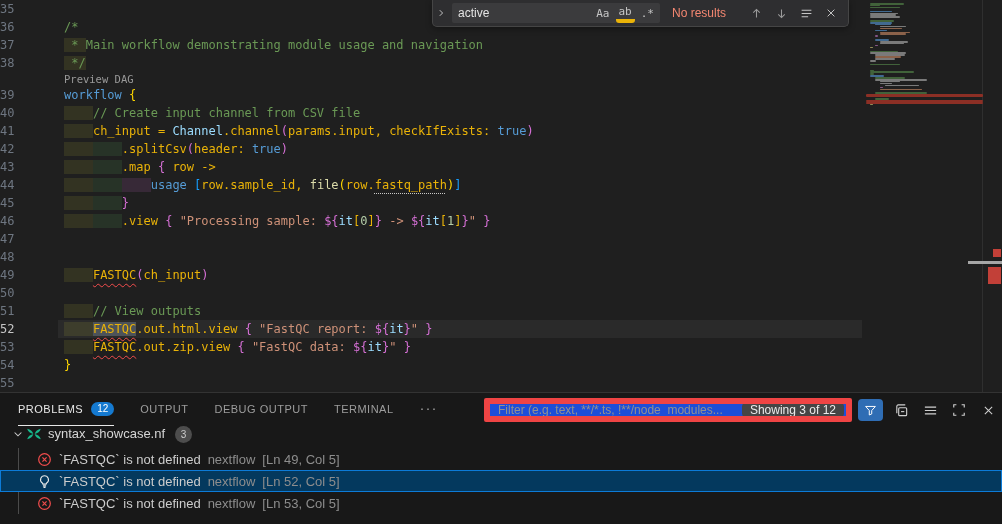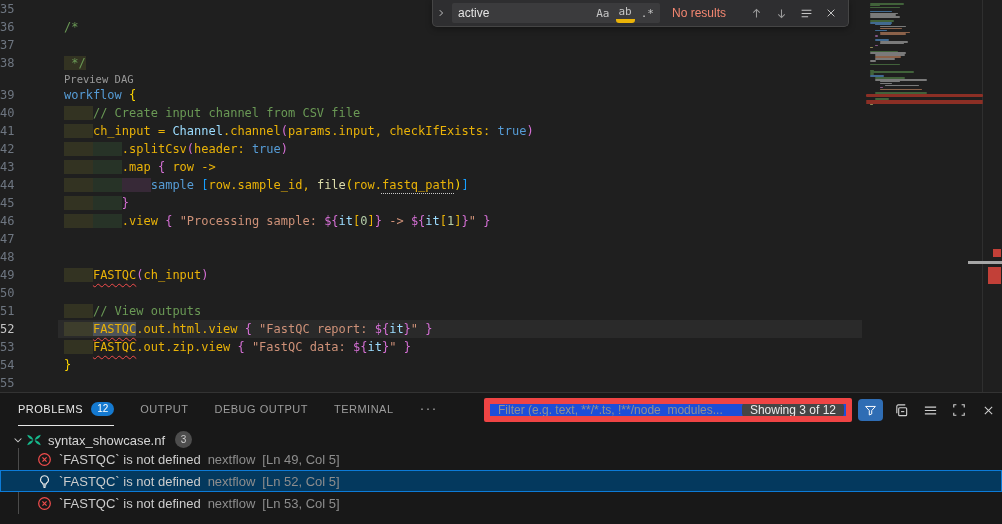--- a/index.html
+++ b/index.html
@@ -50,21 +50,21 @@
   .badge{background:#157ad1;color:#fff;font-size:10px;line-height:14px;border-radius:10px;padding:0 6px;letter-spacing:0}
   .dots{color:#9d9d9d;font-size:15px;cursor:pointer;letter-spacing:1px;padding-bottom:4px}
   #panel-controls{position:absolute;left:484px;top:5px;display:flex;align-items:center}
   #filterbox{width:368px;height:24px;background:#1d4ed8;border:6px solid #ef4444;border-radius:2px;display:flex;align-items:center;overflow:hidden}
   #filterbox input{flex:1;min-width:0;background:transparent;border:none;outline:none;color:#bbb;font-size:12px;padding:0 8px}
   #filterbox input::placeholder{color:#919191}
   .chip{flex:none;background:#454545;color:#ececec;font-size:12px;padding:2px 8px;border-radius:6px;margin:2px;white-space:nowrap}
   .funnel{width:25px;height:22px;background:#2f6db4;border-radius:4px;margin-left:6px;display:flex;align-items:center;justify-content:center;cursor:pointer;flex:none}
   .pic{width:22px;height:22px;margin-left:7px;display:flex;align-items:center;justify-content:center;cursor:pointer;flex:none}
   #tree{position:absolute;left:0;top:33px;width:1002px}
-  #filerow{height:22px;display:flex;align-items:flex-end;padding-left:10px;color:#d5d5d5;font-size:13px;cursor:pointer}
+  #filerow{height:22px;display:flex;align-items:flex-start;padding-left:10px;color:#d5d5d5;font-size:13px;cursor:pointer}
   #filerow .fname{margin-left:6px}
   .count{background:#4d4d4d;color:#ccc;border-radius:50%;min-width:17px;height:17px;display:flex;align-items:center;justify-content:center;font-size:10px;margin-left:10px}
   .prow{height:22px;display:flex;align-items:center;padding-left:36px;font-size:13px;color:#cccccc;cursor:pointer;position:relative}
   .prow .msg{margin-left:7px}
   .prow .src,.prow .loc{color:#8d8d8d;margin-left:7px}
   .prow.selected{background:#04395e;outline:1px solid #0c7bd8;outline-offset:-1px}
   #guide{position:absolute;left:18px;top:22px;width:1px;height:66px;background:#4b4b4b}
   .chev{display:flex;align-items:center;justify-content:center;width:16px;height:16px}
 </style>
 </head>
@@ -77,20 +77,21 @@
         <div class="row">
           <div class="gut">35</div>
           <div class="code"></div>
         </div>
         <div class="row">
           <div class="gut">36</div>
           <div class="code"><span class="cm">/*</span></div>
         </div>
         <div class="row">
           <div class="gut">37</div>
+          <div class="code"><span class="cm i1"> * </span><span class="cm">Main workflow demonstrating module usage and navigation</span></div>
         </div>
         <div class="row">
           <div class="gut">38</div>
           <div class="code"><span class="cm i1"> */</span></div>
         </div>
         <div class="row lens">
           <div class="gut"></div>
           <div class="code">Preview DAG</div>
         </div>
         <div class="row">
@@ -108,21 +109,21 @@
         <div class="row">
           <div class="gut">42</div>
           <div class="code"><span class="i1">    </span><span class="i2">    </span><span class="pl">.splitCsv</span><span class="mg">(</span><span class="pl">header: </span><span class="kw">true</span><span class="mg">)</span></div>
         </div>
         <div class="row">
           <div class="gut">43</div>
           <div class="code"><span class="i1">    </span><span class="i2">    </span><span class="pl">.map </span><span class="mg">{</span><span class="pl"> row -&gt;</span></div>
         </div>
         <div class="row">
           <div class="gut">44</div>
-          <div class="code"><span class="i1">    </span><span class="i2">    </span><span class="i3">    </span><span class="kw">sample </span><span class="b3">[</span><span class="pl">row.sample_id, </span><span class="fn">file</span><span class="gd">(</span><span class="pl">row.</span><span class="pl dot">fastq_path</span><span class="gd">)</span><span class="b3">]</span></div>
+          <div class="code"><span class="i1">    </span><span class="i2">    </span><span class="i3">    </span><span class="kw">usage </span><span class="b3">[</span><span class="pl">row.sample_id, </span><span class="fn">file</span><span class="gd">(</span><span class="pl">row.</span><span class="pl dot">fastq_path</span><span class="gd">)</span><span class="b3">]</span></div>
         </div>
         <div class="row">
           <div class="gut">45</div>
           <div class="code"><span class="i1">    </span><span class="i2">    </span><span class="mg">}</span></div>
         </div>
         <div class="row">
           <div class="gut">46</div>
           <div class="code"><span class="i1">    </span><span class="i2">    </span><span class="pl">.view </span><span class="mg">{</span><span class="pl"> </span><span class="st">"Processing sample: </span><span class="mg">${</span><span class="ty">it</span><span class="pl">[</span><span class="nu">0</span><span class="pl">]</span><span class="mg">}</span><span class="st"> -&gt; </span><span class="mg">${</span><span class="ty">it</span><span class="pl">[</span><span class="nu">1</span><span class="pl">]</span><span class="mg">}</span><span class="st">"</span><span class="pl"> </span><span class="mg">}</span></div>
         </div>
         <div class="row">

